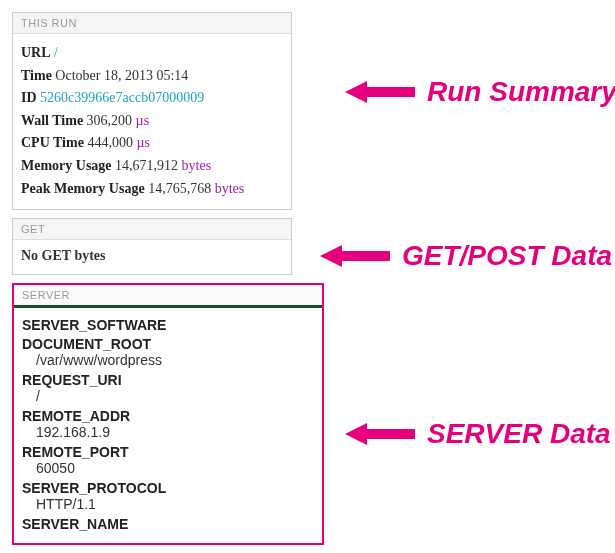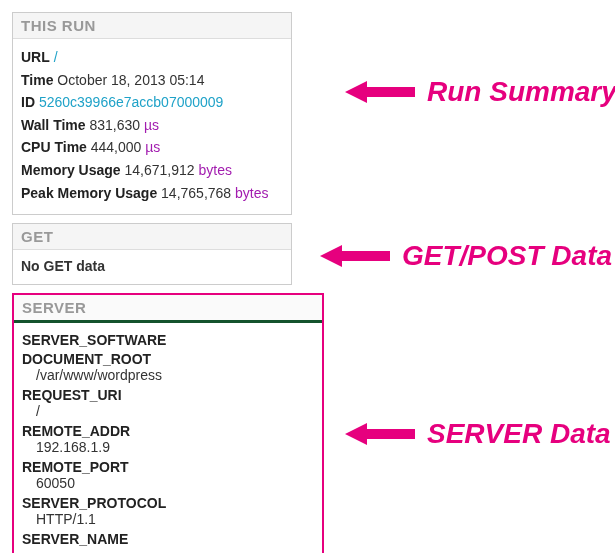--- a/index.html
+++ b/index.html
@@ -14,28 +14,29 @@
       background: #fff;
     }
     .panel {
       border: 1px solid #ccc;
       margin-bottom: 8px;
       width: 280px;
     }
     .panel-header {
       background: #f5f5f5;
       color: #999;
-      font-size: 15px;
-      font-weight: bold;
+      font-size: 11px;
+      font-weight: normal;
       letter-spacing: 0.5px;
       padding: 4px 8px;
       border-bottom: 1px solid #ddd;
     }
     .panel-body {
       padding: 6px 8px 8px 8px;
+      font-family: Liberation Serif, serif;
     }
     .run-row {
       margin: 3px 0;
       line-height: 1.4;
     }
     .run-label {
       font-weight: bold;
       color: #222;
     }
     .run-value {
@@ -107,21 +108,21 @@
     <div class="run-row">
       <span class="run-label">Time</span>
       <span class="run-value">October 18, 2013 05:14</span>
     </div>
     <div class="run-row">
       <span class="run-label">ID</span>
       <a class="link" href="#">5260c39966e7accb07000009</a>
     </div>
     <div class="run-row">
       <span class="run-label">Wall Time</span>
-      <span class="run-value">831,630</span>
+      <span class="run-value">306,200</span>
       <span class="muted">µs</span>
     </div>
     <div class="run-row">
       <span class="run-label">CPU Time</span>
       <span class="run-value">444,000</span>
       <span class="muted">µs</span>
     </div>
     <div class="run-row">
       <span class="run-label">Memory Usage</span>
       <span class="run-value">14,671,912</span>
@@ -131,21 +132,21 @@
       <span class="run-label">Peak Memory Usage</span>
       <span class="run-value">14,765,768</span>
       <span class="muted">bytes</span>
     </div>
   </div>
 </div>
 
 <div class="panel">
   <div class="panel-header">GET</div>
   <div class="panel-body">
-    <div class="nodata">No GET data</div>
+    <div class="nodata">No GET bytes</div>
   </div>
 </div>
 
 <div class="panel server-panel">
   <div class="panel-header">SERVER</div>
   <div class="server-body">
     <div class="kv">
       <div class="kv-key">SERVER_SOFTWARE</div>
     </div>
     <div class="kv">

